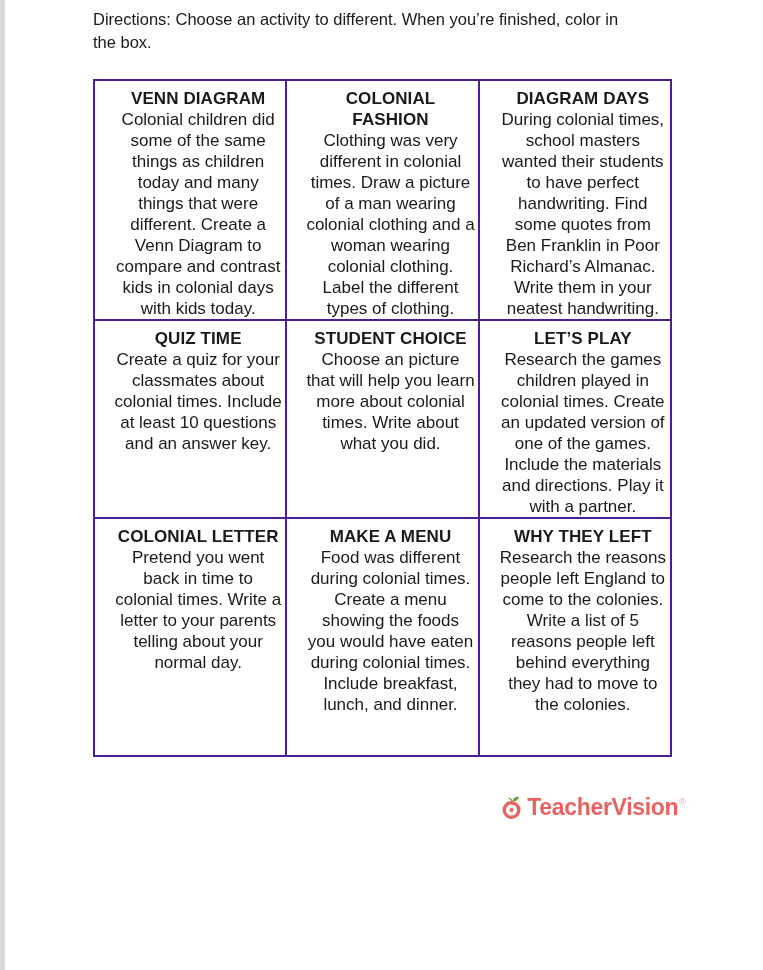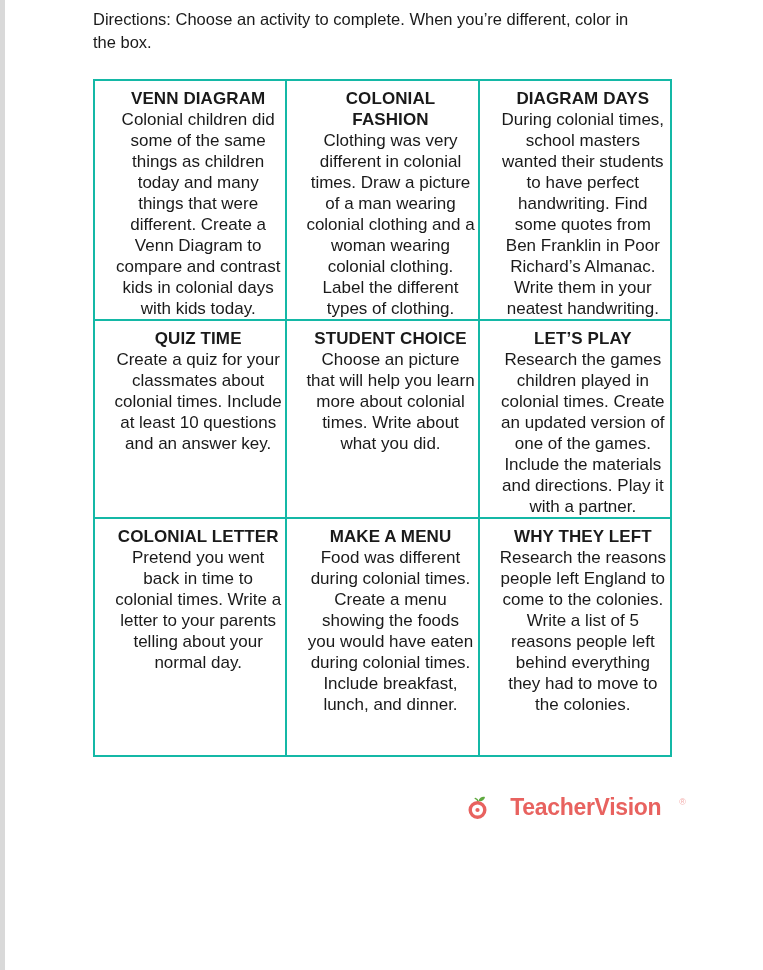--- a/index.html
+++ b/index.html
@@ -49,42 +49,42 @@
   }
   .directions span { display: block; }
 
   table.choice-board {
     margin: 25px 0 0 93px;
     width: 579px;
     border-collapse: collapse;
     table-layout: fixed;
   }
   table.choice-board td {
-    border: 2px solid #14b8a6;
+    border: 2px solid #4c1d95;
     vertical-align: top;
     text-align: center;
     padding: 7px 3px 0 19px;
     font-size: 17px;
     line-height: 21px;
   }
   tr.row-1 td { height: 238px; }
   tr.row-2 td { height: 197px; }
   tr.row-3 td { height: 238px; }
   .cell-title { font-weight: bold; letter-spacing: 0.1px; }
 
   .footer {
     margin: 36px 77px 0 0;
     display: flex;
     justify-content: flex-end;
     align-items: center;
   }
   .brand {
     display: flex;
     align-items: center;
-    gap: 18px;
+    gap: 1px;
   }
   .brand-text {
     color: #e8625f;
     font-size: 23px;
     font-weight: bold;
     letter-spacing: -0.3px;
   }
   .brand-mark {
     color: #e8625f;
     font-size: 9px;
@@ -97,21 +97,21 @@
 </head>
 <body>
 
 <div class="scan-edge"></div>
 
 <div class="content">
 
 
 
   <div class="directions">
-    <span>Directions: Choose an activity to complete. When you’re different, color in</span>
+    <span>Directions: Choose an activity to different. When you’re finished, color in</span>
     <span>the box.</span>
   </div>
 
   <table class="choice-board">
     <tbody>
       <tr class="row-1">
         <td>
           <div class="cell-title">VENN DIAGRAM</div>
           <div class="cell-body">Colonial children did some of the same things as children today and many things that were different. Create a Venn Diagram to compare and contrast kids in colonial days with kids today.</div>
         </td>

